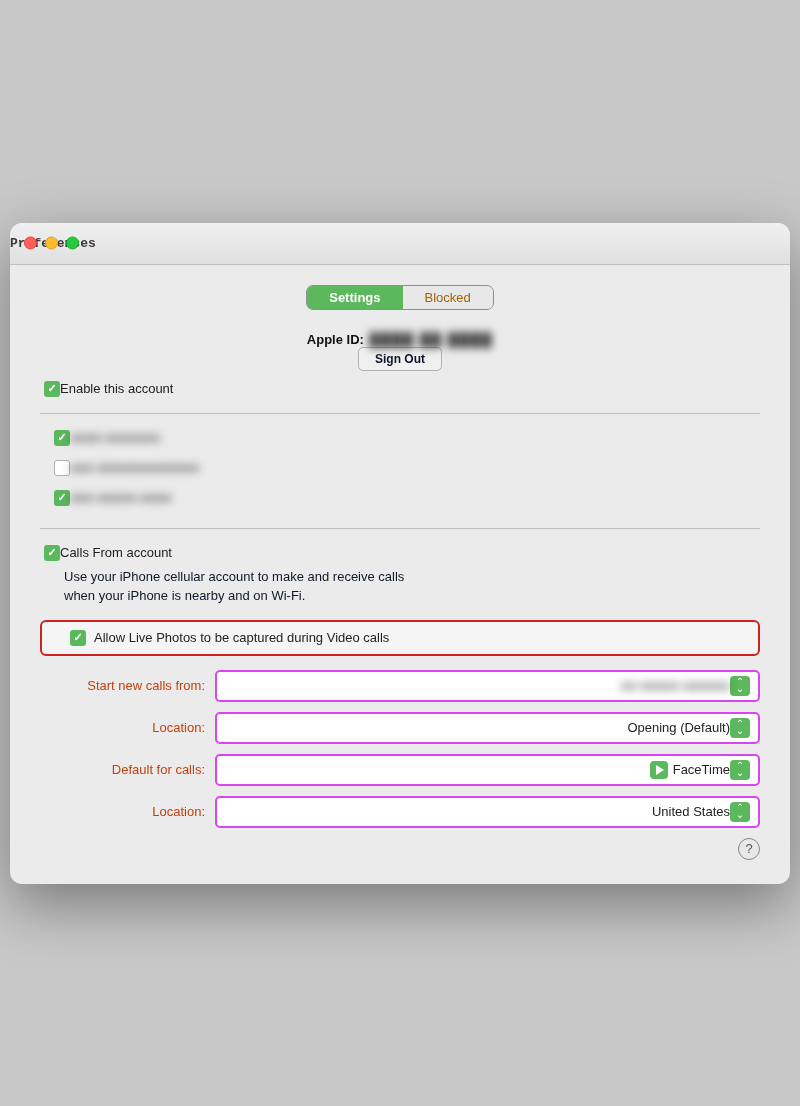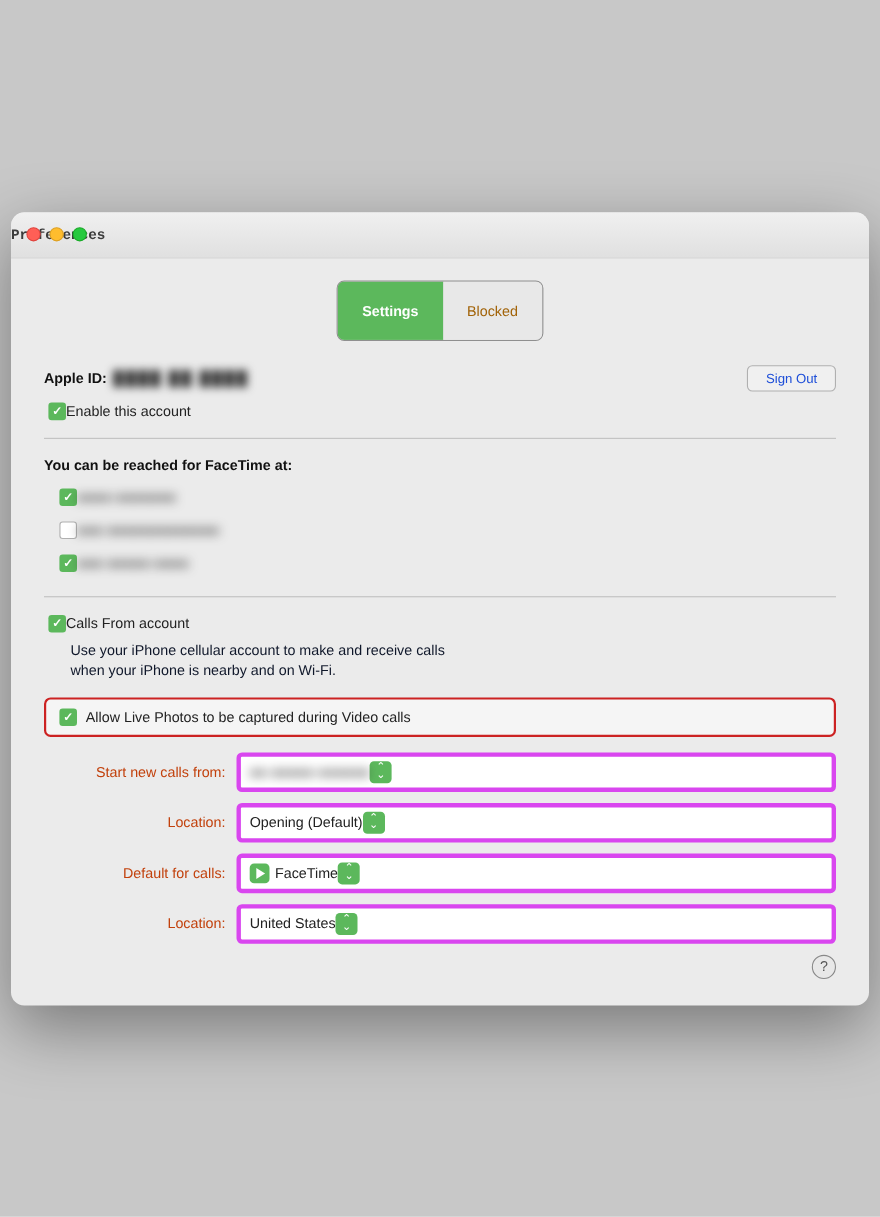--- a/index.html
+++ b/index.html
@@ -70,21 +70,21 @@
 
     .seg-wrapper {
       display: flex;
       border-radius: 7px;
       overflow: hidden;
       border: 1px solid #8f8f8f;
       background: #d0d0d0;
     }
 
     .seg-btn {
-      padding: 19px 22px;
+      padding: 4px 22px;
       font-size: 13px;
       font-weight: 500;
       cursor: pointer;
       border: none;
       outline: none;
       text-align: right;
     }
 
     .seg-btn.active {
       background: #5cb85c;
@@ -96,20 +96,21 @@
       background: #e8e8e8;
       color: #a16207;
     }
 
     
     .apple-id-row {
       display: flex;
       align-items: center;
       justify-content: space-between;
       margin-bottom: 10px;
+      flex-direction: column;
     }
 
     .apple-id-label {
       font-size: 13px;
       font-weight: 700;
       color: #111;
     }
 
     .apple-id-value {
       font-size: 13px;
@@ -120,21 +121,22 @@
       user-select: none;
     }
 
     .sign-out-btn {
       padding: 4px 16px;
       font-size: 12px;
       background: #f0f0f0;
       border: 1px solid #b0b0b0;
       border-radius: 5px;
       cursor: pointer;
-      color: #1d4ed8;
+      color: #0f172a;
+      font-weight: bold;
     }
 
     .checkbox-row {
       display: flex;
       align-items: center;
       gap: 0;
       margin-left: 4px;
       margin-bottom: 6px;
     }
 
@@ -210,21 +212,21 @@
       color: #0f172a;
       margin-left: 24px;
       margin-top: 6px;
       line-height: 1.5;
     }
 
     
     .highlighted-row {
       border: 2px solid #cc2222;
       border-radius: 6px;
-      padding: 8px 12px;
+      padding: 8px 28px;
       display: flex;
       align-items: center;
       gap: 8px;
       margin-top: 14px;
       margin-bottom: 14px;
       background: #f5f5f5;
     }
 
     .highlighted-row .checkbox-label {
       font-size: 13px;
@@ -243,23 +245,23 @@
       text-align: right;
       width: 165px;
       flex-shrink: 0;
       margin-right: 10px;
     }
 
     .form-select {
       flex: 1;
       display: flex;
       align-items: center;
-      justify-content: flex-start;
+      justify-content: flex-end;
       background: white;
-      border: 4px solid #d946ef;
+      border: 2px solid #d946ef;
       border-radius: 5px;
       padding: 4px 8px;
       font-size: 13px;
       color: #222;
       position: relative;
     }
 
     .select-arrow {
       width: 20px;
       height: 20px;
@@ -360,21 +362,20 @@
       <button class="sign-out-btn">Sign Out</button>
     </div>
 
     <div class="checkbox-row">
       <div class="checkbox-green"></div>
       <span class="checkbox-label">Enable this account</span>
     </div>
 
     <div class="divider"></div>
 
-    <div class="section-title">You can be reached for FaceTime at:</div>
 
     <div class="facetime-contacts">
 
       <div class="checkbox-row">
         <div class="checkbox-green"></div>
         <span class="blurred-text">●●●● ●●●●●●●</span>
       </div>
 
       <div class="checkbox-row">
         <div class="checkbox-unchecked"></div>

